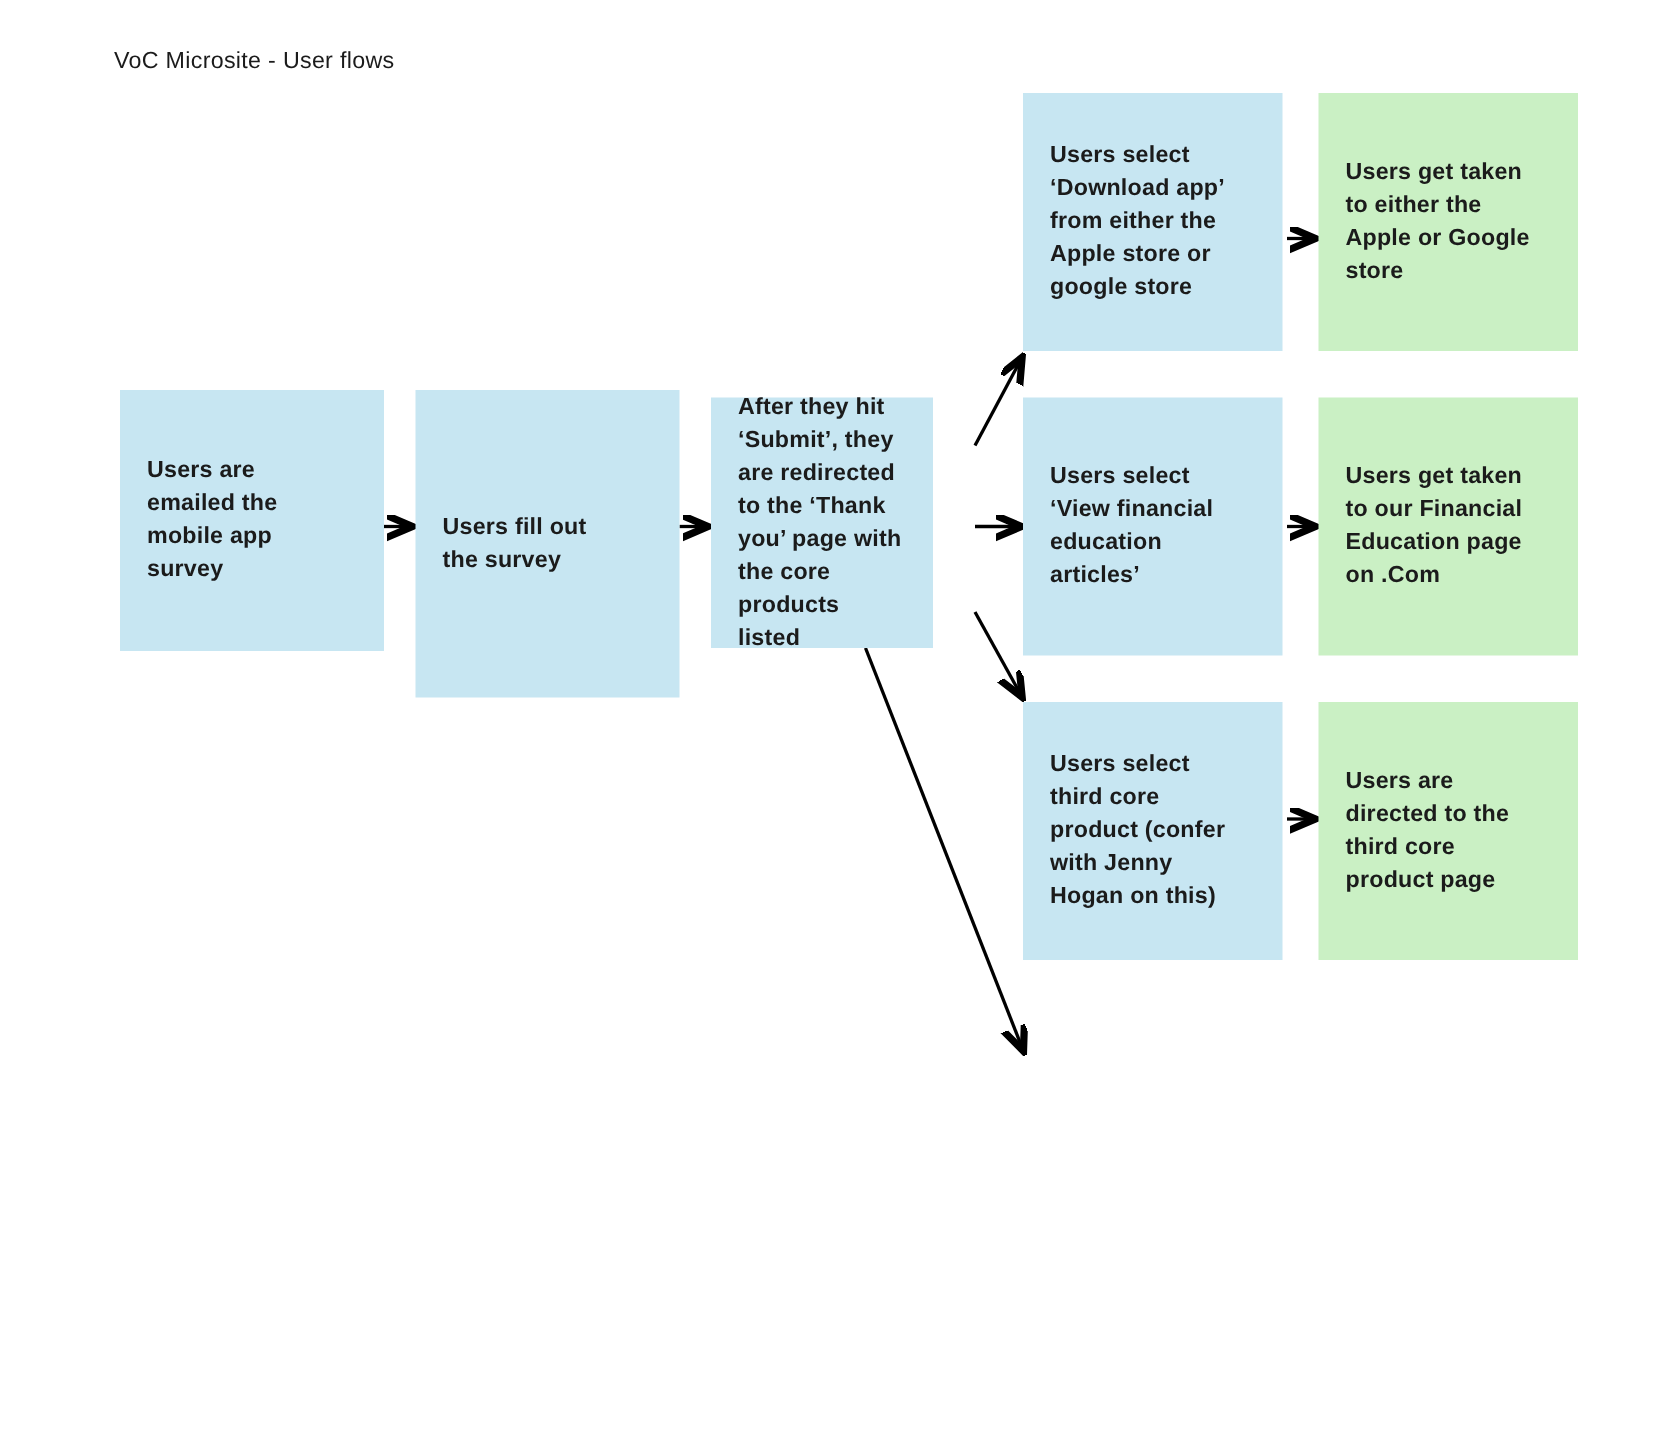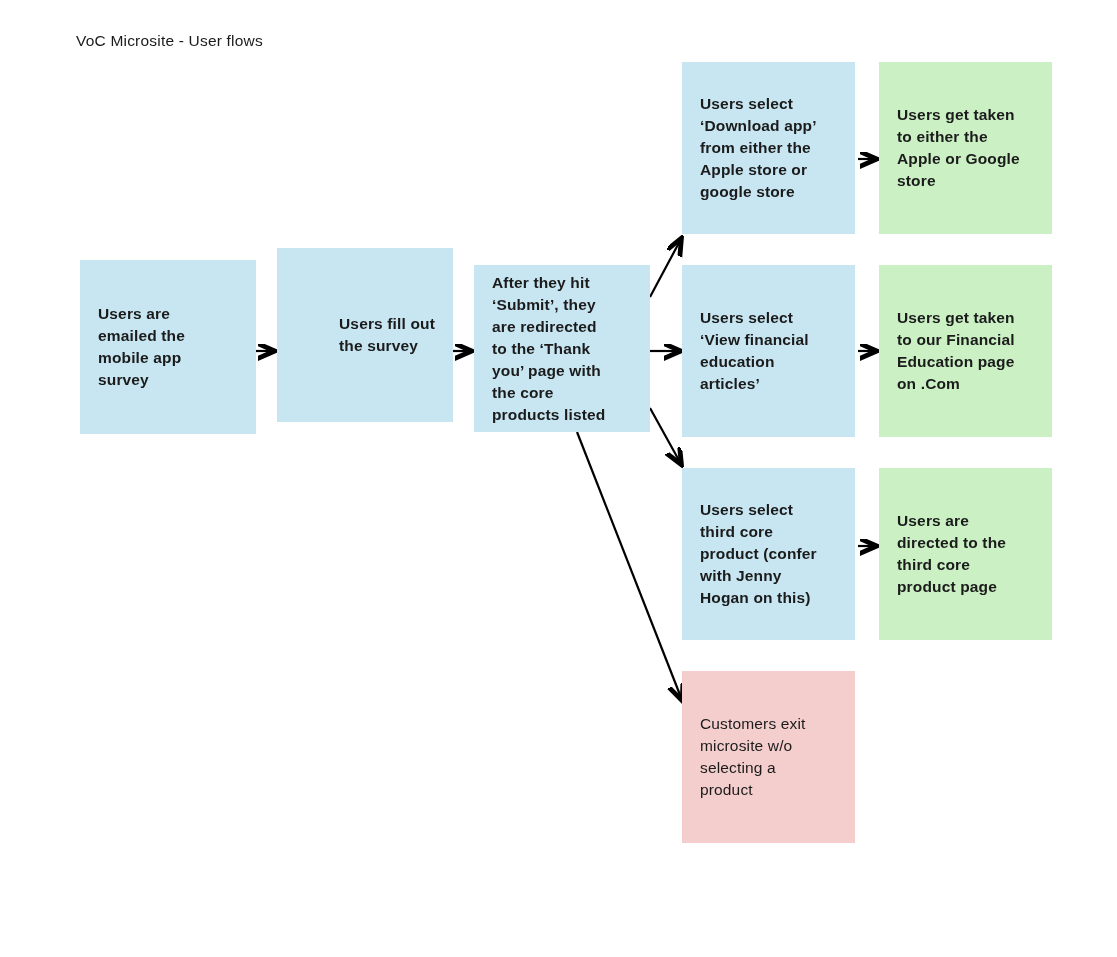--- a/index.html
+++ b/index.html
@@ -112,26 +112,26 @@
     </g>
   </svg>
 
   <div class="node fill-blue" style="left:44px; top:260px; width:176px; height:174px;">
     <span class="node-text">Users are
 emailed the
 mobile app
 survey</span>
   </div>
 
-  <div class="node fill-blue" style="left:241px; top:248px; width:176px; height:174px;justify-content:flex-end;">
+  <div class="node fill-blue" style="left:241px; top:260px; width:176px; height:205px;">
     <span class="node-text">Users fill out
 the survey</span>
   </div>
 
-  <div class="node fill-blue" style="left:438px; top:265px; width:176px; height:167px;">
+  <div class="node fill-blue" style="left:438px; top:265px; width:148px; height:167px;">
     <span class="node-text">After they hit
 ‘Submit’, they
 are redirected
 to the ‘Thank
 you’ page with
 the core
 products listed</span>
   </div>
 
   <div class="node fill-blue" style="left:646px; top:62px; width:173px; height:172px;">
@@ -171,20 +171,14 @@
 Hogan on this)</span>
   </div>
 
   <div class="node fill-green" style="left:843px; top:468px; width:173px; height:172px;">
     <span class="node-text">Users are
 directed to the
 third core
 product page</span>
   </div>
 
-  <div class="node fill-pink" style="left:646px; top:671px; width:173px; height:172px;">
-    <span class="node-text">Customers exit
-microsite w/o
-selecting a
-product</span>
-  </div>
 
 </div>
 
 </body></html>

